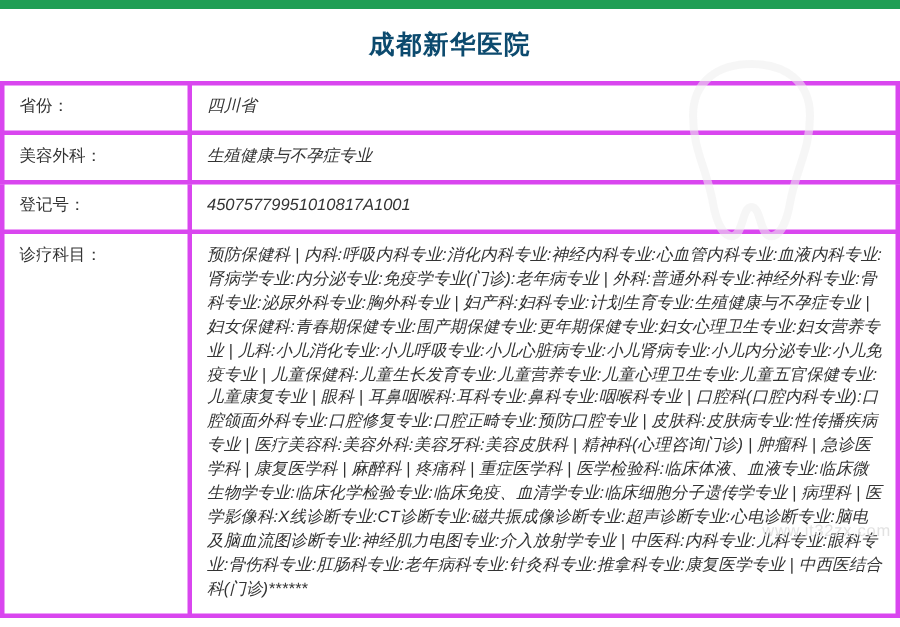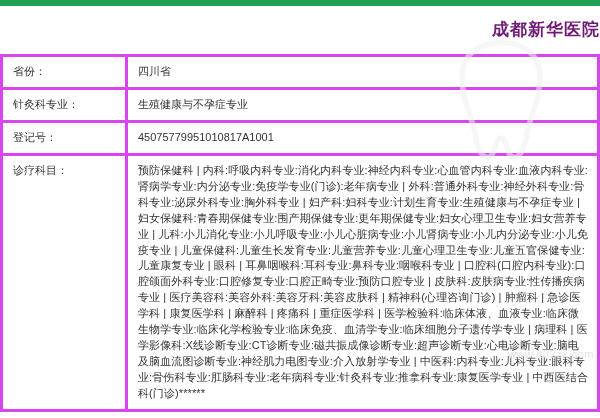--- a/index.html
+++ b/index.html
@@ -45,24 +45,24 @@
     position: absolute;
     right: 6px;
     bottom: 58px;
     font-size: 11px;
     color: #e2e2e2;
     letter-spacing: 0.5px;
     pointer-events: none;
     white-space: nowrap;
   }
   .page-title {
-    text-align: right;
+    text-align: center;
     font-size: 17px;
     font-weight: bold;
-    color: #701a75;
+    color: #0c4a6e;
     padding: 12px 0 13px 0;
     letter-spacing: 1px;
   }
   table.info {
     width: 600px;
     border-collapse: collapse;
     table-layout: fixed;
     font-size: 11px;
   }
   table.info td {
@@ -74,20 +74,21 @@
   }
   td.label {
     width: 104px;
     background: #ffffff;
     color: #333333;
   }
   td.value {
     background: #ffffff;
     color: #333333;
     word-break: break-all;
+    font-style: italic;
   }
   .dept-cell {
     line-height: 1.5;
     letter-spacing: 0.1px;
   }
 </style>
 </head>
 <body>
 
 <div class="top-bar"></div>
@@ -102,21 +103,21 @@
 
 <div class="page-title">成都新华医院</div>
 
 <table class="info">
   <tbody>
     <tr>
       <td class="label">省份：</td>
       <td class="value">四川省</td>
     </tr>
     <tr>
-      <td class="label">针灸科专业：</td>
+      <td class="label">美容外科：</td>
       <td class="value">生殖健康与不孕症专业</td>
     </tr>
     <tr>
       <td class="label">登记号：</td>
       <td class="value">45075779951010817A1001</td>
     </tr>
     <tr>
       <td class="label">诊疗科目：</td>
       <td class="value dept-cell">预防保健科 | 内科:呼吸内科专业:消化内科专业:神经内科专业:心血管内科专业:血液内科专业:肾病学专业:内分泌专业:免疫学专业(门诊):老年病专业 | 外科:普通外科专业:神经外科专业:骨科专业:泌尿外科专业:胸外科专业 | 妇产科:妇科专业:计划生育专业:生殖健康与不孕症专业 | 妇女保健科:青春期保健专业:围产期保健专业:更年期保健专业:妇女心理卫生专业:妇女营养专业 | 儿科:小儿消化专业:小儿呼吸专业:小儿心脏病专业:小儿肾病专业:小儿内分泌专业:小儿免疫专业 | 儿童保健科:儿童生长发育专业:儿童营养专业:儿童心理卫生专业:儿童五官保健专业:儿童康复专业 | 眼科 | 耳鼻咽喉科:耳科专业:鼻科专业:咽喉科专业 | 口腔科(口腔内科专业):口腔颌面外科专业:口腔修复专业:口腔正畸专业:预防口腔专业 | 皮肤科:皮肤病专业:性传播疾病专业 | 医疗美容科:美容外科:美容牙科:美容皮肤科 | 精神科(心理咨询门诊) | 肿瘤科 | 急诊医学科 | 康复医学科 | 麻醉科 | 疼痛科 | 重症医学科 | 医学检验科:临床体液、血液专业:临床微生物学专业:临床化学检验专业:临床免疫、血清学专业:临床细胞分子遗传学专业 | 病理科 | 医学影像科:X线诊断专业:CT诊断专业:磁共振成像诊断专业:超声诊断专业:心电诊断专业:脑电及脑血流图诊断专业:神经肌力电图专业:介入放射学专业 | 中医科:内科专业:儿科专业:眼科专业:骨伤科专业:肛肠科专业:老年病科专业:针灸科专业:推拿科专业:康复医学专业 | 中西医结合科(门诊)******</td>
     </tr>

